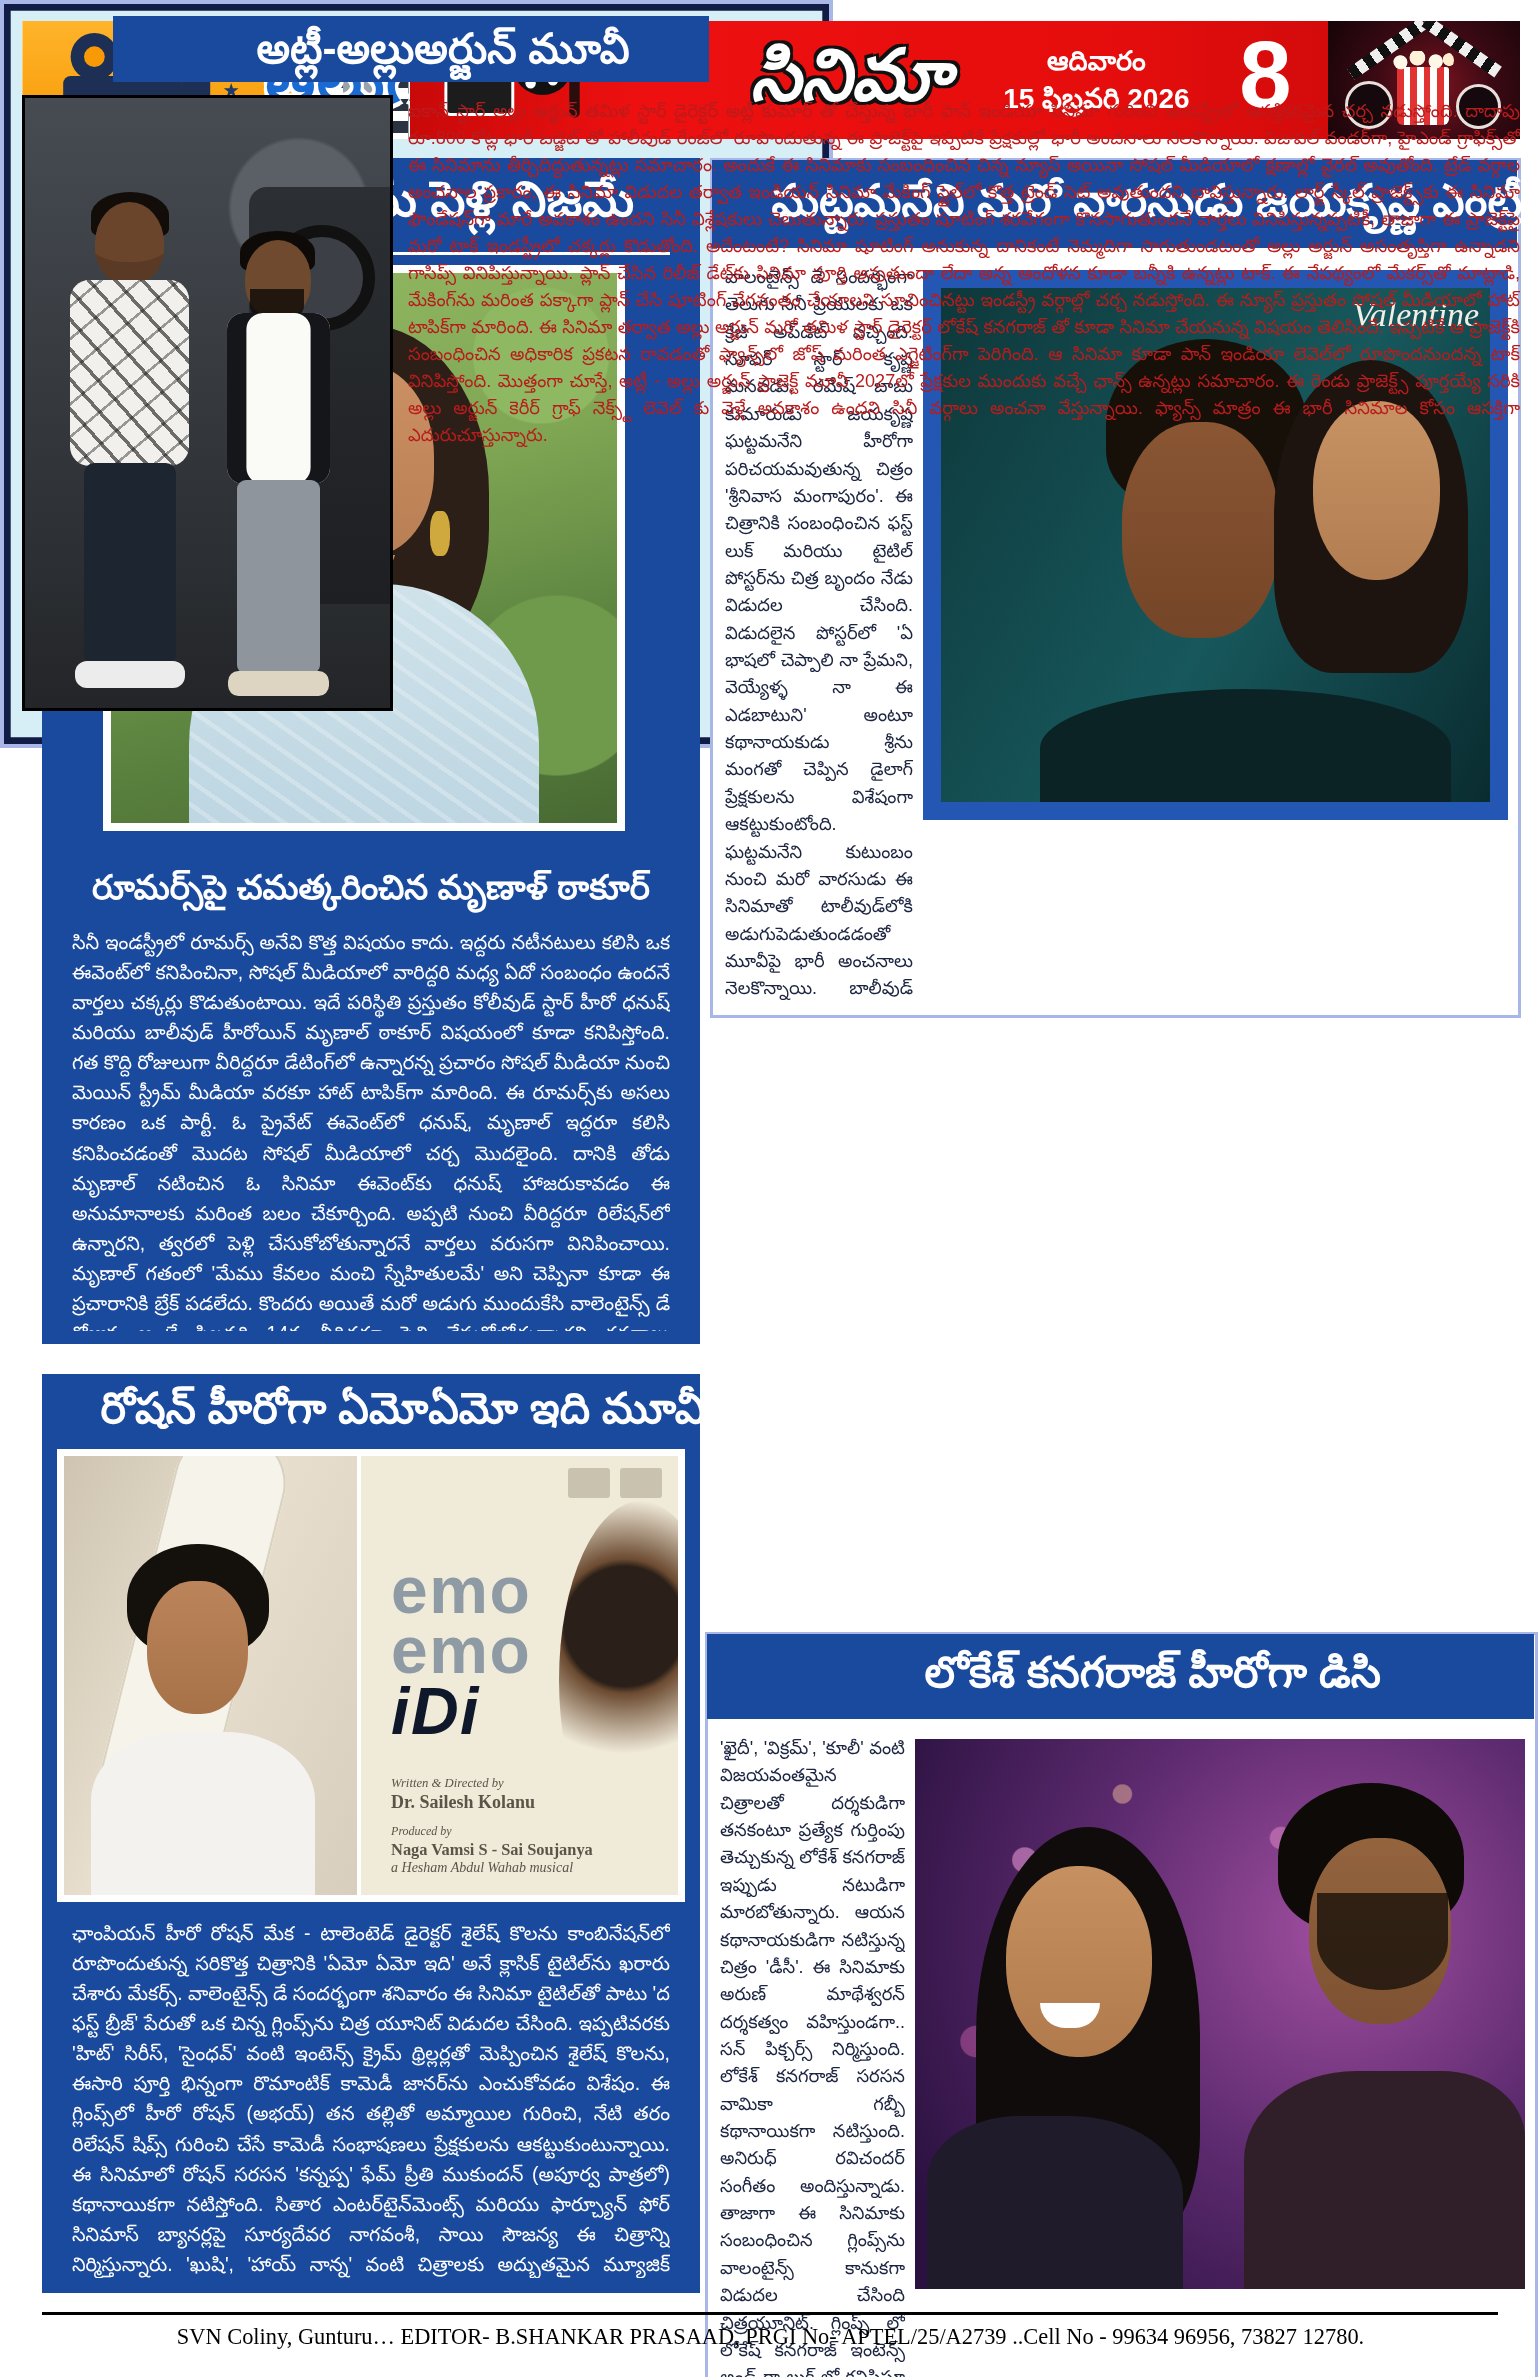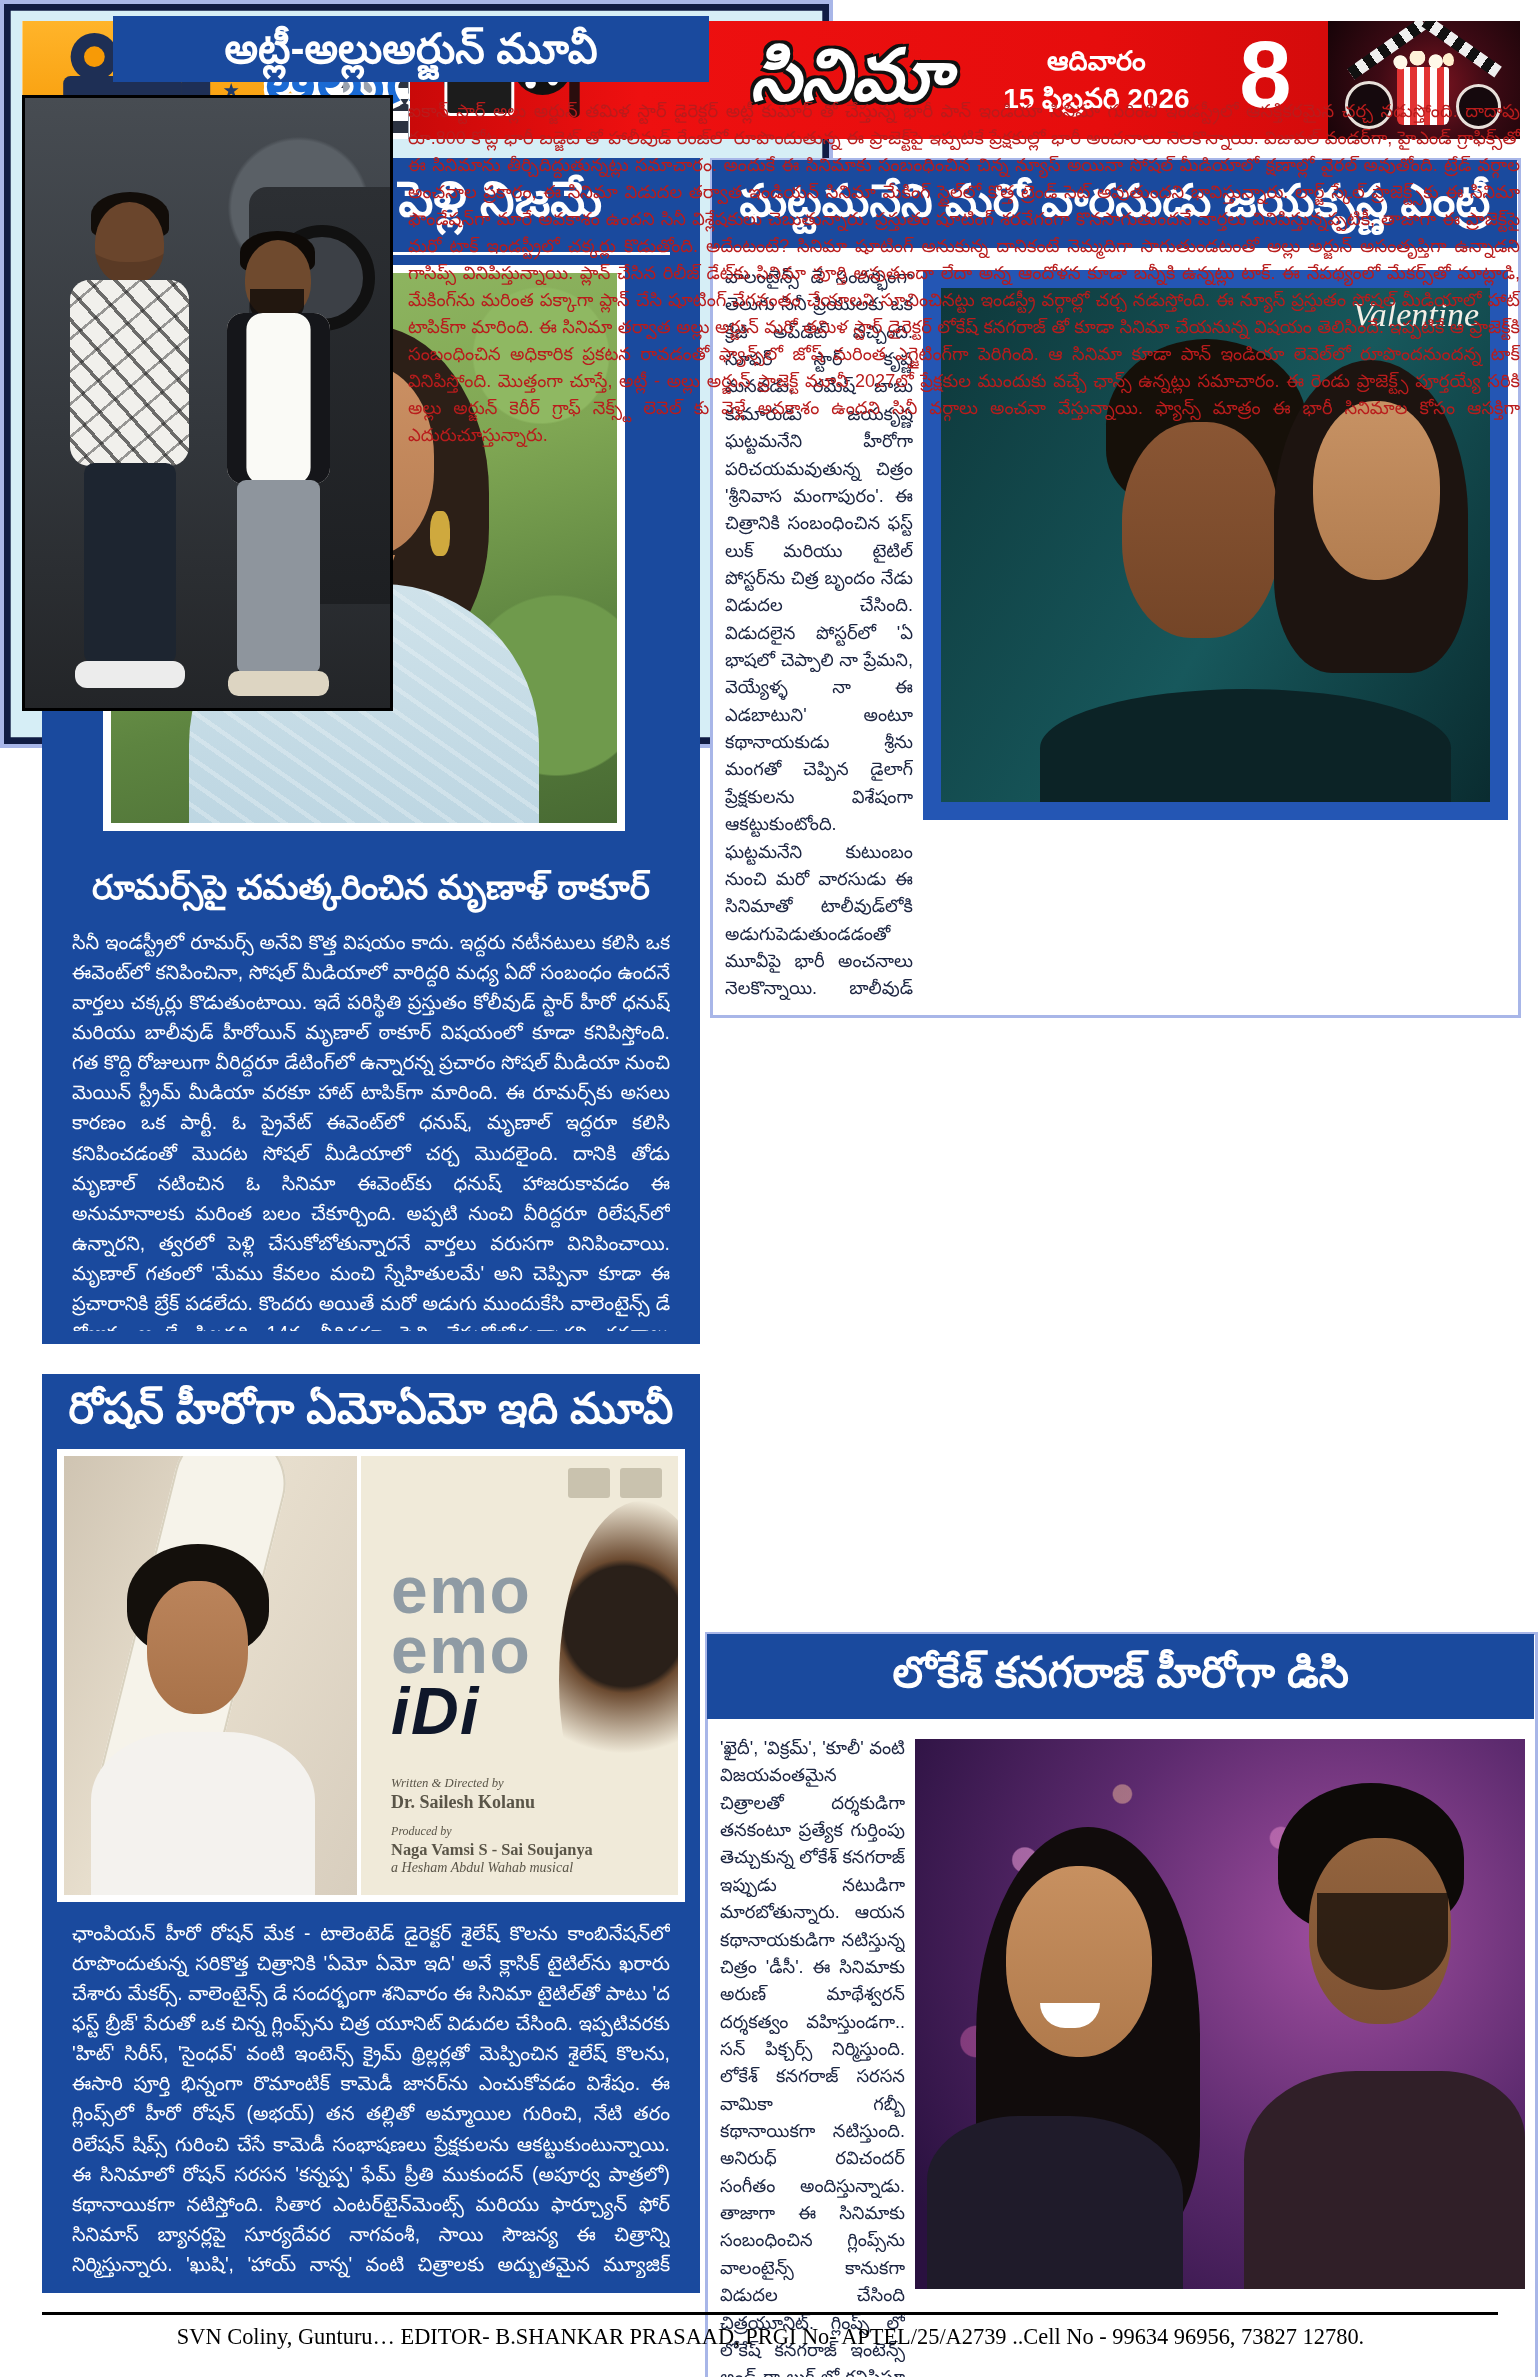--- a/index.html
+++ b/index.html
@@ -39,21 +39,21 @@
   .mh-reel2{position:absolute;border-radius:50%;background:#15090d;border:3px solid #e8e0da;}
   .mh-reel2.a{left:16.4px;top:60px;width:42px;height:42px;}
   .mh-reel2.b{left:128px;top:63px;width:39px;height:39px;}
   .mh-clapstrip{position:absolute;width:89px;height:13.4px;background:repeating-linear-gradient(90deg,#111 0 9px,#eee 9px 18px);}
   .mh-clapstrip.a{left:15px;top:21px;transform:rotate(-35deg);}
   .mh-clapstrip.b{left:89px;top:19.4px;transform:rotate(35deg);}
 
   
   .blue-box{position:absolute;background:#1a4a9e;}
   .lt-box{position:absolute;background:#fff;border:3.7px solid #a8b6e8;box-sizing:border-box;}
-  .headline{width:100%;text-align:center;color:#fff;font-weight:bold;}
+  .headline{width:100%;text-align:center;color:#fff;font-weight:bold;margin-left:32px;}
   .bodytext{position:absolute;text-align:justify;overflow:hidden;}
   .white-rule{position:absolute;height:3px;background:#fff;}
 
   
   #art1{left:42px;top:158px;width:658px;height:1186px;}
   #art1 .headline{position:absolute;top:13.4px;font-size:49px;}
   #art1 .white-rule{left:30px;right:30px;top:94px;width:598px;}
   #art1 .photo-frame{position:absolute;left:61px;top:107px;width:522px;height:566px;background:#fff;padding:8.2px;box-sizing:border-box;}
   .photo1{position:relative;width:100%;height:100%;overflow:hidden;
     background:radial-gradient(circle at 18% 20%,#b9d985 0 52px,transparent 54px),

